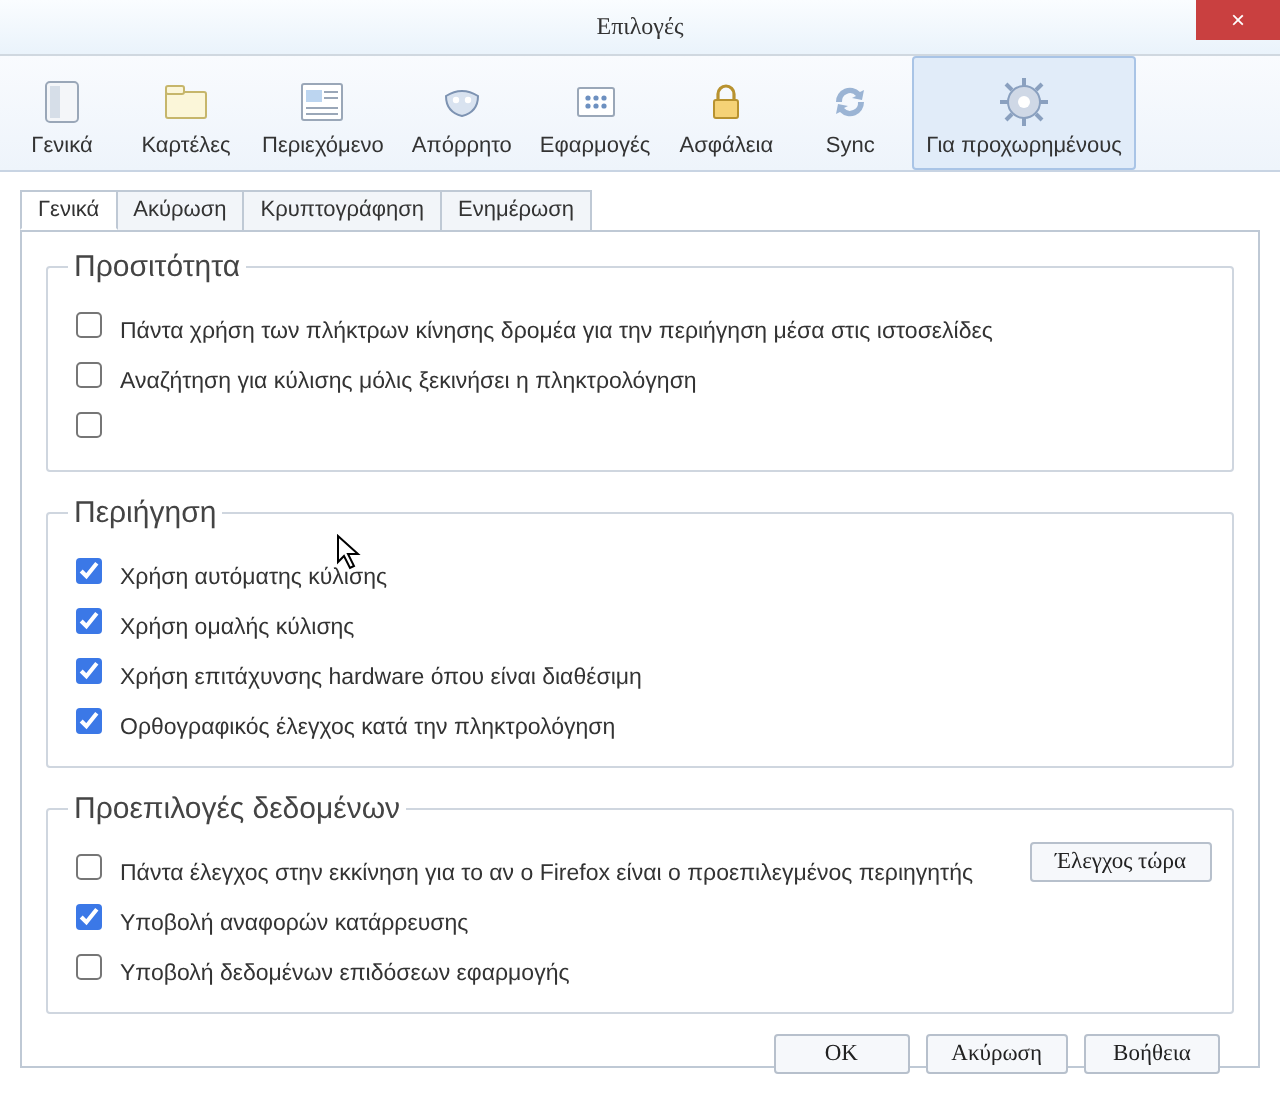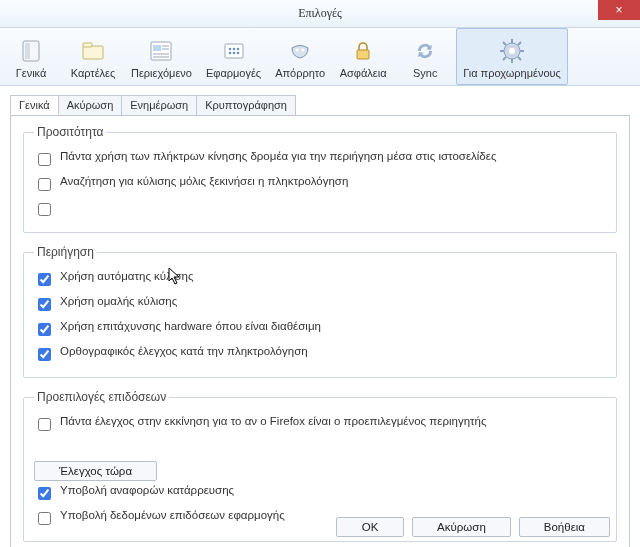--- a/index.html
+++ b/index.html
@@ -96,53 +96,52 @@
     border-top: none;
     padding: 10px 12px 14px 12px;
   }
   fieldset.group {
     border: 1px solid #cfd6df;
     border-radius: 2px;
     margin: 0 0 12px 0;
     padding: 8px 10px 10px 10px;
   }
   fieldset.group legend {
-    font-size: 12px;
+    font-size: 15px;
     color: #444;
     padding: 0 3px;
   }
   .row {
     display: flex;
-    align-items: flex-start;
+    align-items: flex-end;
     gap: 6px;
     padding: 3px 0;
     font-size: 11.5px;
     color: #333;
   }
   .row label { cursor: default; }
   input[type=checkbox] {
     width: 13px; height: 13px;
     accent-color: #3b78e7;
   }
   .sys-row {
     display: flex;
     align-items: flex-start;
     justify-content: space-between;
-    gap: 24px;
-    flex-direction: column;
+    gap: 10px;
   }
   .sys-left { flex: 1; }
   .btn {
     background: #f6f8fb;
     border: 1px solid #b7c0cc;
     border-radius: 2px;
-    padding: 3px 24px;
+    padding: 3px 12px;
     font-size: 11.5px;
     color: #222;
-    font-family: Liberation Sans, sans-serif;
+    font-family: Liberation Serif, serif;
   }
   .footer {
     position: absolute;
     bottom: 10px;
     right: 30px;
     display: flex;
     gap: 8px;
   }
   .footer .btn { min-width: 68px; }
   .cursor {
@@ -186,44 +185,44 @@
       <svg width="26" height="26">
           <rect x="3" y="4" width="20" height="18" rx="1" fill="#fff" stroke="#9aa7b8"></rect>
           <rect x="5" y="7" width="8" height="6" fill="#bcd5f0"></rect>
           <line x1="14" y1="8" x2="21" y2="8" stroke="#9aa7b8"></line>
           <line x1="14" y1="11" x2="21" y2="11" stroke="#9aa7b8"></line>
           <line x1="5" y1="16" x2="21" y2="16" stroke="#9aa7b8"></line>
           <line x1="5" y1="19" x2="21" y2="19" stroke="#9aa7b8"></line>
         </svg>
     </span>
     <span>Περιεχόμενο</span>
+  </div>
+  <div class="tbtn">
+    <span class="ticon">
+      <svg width="26" height="26">
+          <path d="M5 10 Q13 5 21 10 Q21 18 13 20 Q5 18 5 10 Z" fill="#d9e3f0" stroke="#7d93b2"></path>
+          <circle cx="10" cy="12" r="1.6" fill="#fff"></circle>
+          <circle cx="16" cy="12" r="1.6" fill="#fff"></circle>
+        </svg>
+    </span>
+    <span>Απόρρητο</span>
   </div>
   <div class="tbtn">
     <span class="ticon">
       <svg width="26" height="26">
           <rect x="4" y="6" width="18" height="14" rx="1" fill="#fff" stroke="#9aa7b8"></rect>
           <circle cx="9" cy="11" r="1.3" fill="#6d90c0"></circle>
           <circle cx="13" cy="11" r="1.3" fill="#6d90c0"></circle>
           <circle cx="17" cy="11" r="1.3" fill="#6d90c0"></circle>
           <circle cx="9" cy="15" r="1.3" fill="#6d90c0"></circle>
           <circle cx="13" cy="15" r="1.3" fill="#6d90c0"></circle>
           <circle cx="17" cy="15" r="1.3" fill="#6d90c0"></circle>
         </svg>
     </span>
     <span>Εφαρμογές</span>
-  </div>
-  <div class="tbtn">
-    <span class="ticon">
-      <svg width="26" height="26">
-          <path d="M5 10 Q13 5 21 10 Q21 18 13 20 Q5 18 5 10 Z" fill="#d9e3f0" stroke="#7d93b2"></path>
-          <circle cx="10" cy="12" r="1.6" fill="#fff"></circle>
-          <circle cx="16" cy="12" r="1.6" fill="#fff"></circle>
-        </svg>
-    </span>
-    <span>Απόρρητο</span>
   </div>
   <div class="tbtn">
     <span class="ticon">
       <svg width="26" height="26">
           <rect x="7" y="12" width="12" height="9" rx="1" fill="#f5d276" stroke="#b8922f"></rect>
           <path d="M9 12 V9 a4 4 0 0 1 8 0 V12" fill="none" stroke="#b8922f" stroke-width="1.6"></path>
         </svg>
     </span>
     <span>Ασφάλεια</span>
   </div>
@@ -254,22 +253,22 @@
         </svg>
     </span>
     <span>Για προχωρημένους</span>
   </div>
 </div>
 
 <div class="content">
   <div class="subtabs">
     <div class="subtab active"><span>Γενικά</span></div>
     <div class="subtab"><span>Ακύρωση</span></div>
+    <div class="subtab"><span>Κρυπτογράφηση</span></div>
     <div class="subtab"><span>Ενημέρωση</span></div>
-    <div class="subtab"><span>Κρυπτογράφηση</span></div>
   </div>
 
   <div class="panel">
 
     <fieldset class="group">
       <legend>Προσιτότητα</legend>
       <div class="row">
         <input type="checkbox" style="">
         <label>Πάντα χρήση των πλήκτρων κίνησης δρομέα για την περιήγηση μέσα στις ιστοσελίδες</label>
       </div>
@@ -296,21 +295,21 @@
         <input type="checkbox" checked="" style="">
         <label>Χρήση επιτάχυνσης hardware όπου είναι διαθέσιμη</label>
       </div>
       <div class="row">
         <input type="checkbox" checked="" style="">
         <label>Ορθογραφικός έλεγχος κατά την πληκτρολόγηση</label>
       </div>
     </fieldset>
 
     <fieldset class="group">
-      <legend>Προεπιλογές επιδόσεων</legend>
+      <legend>Προεπιλογές δεδομένων</legend>
       <div class="sys-row">
         <div class="sys-left">
           <div class="row">
             <input type="checkbox" style="">
             <label>Πάντα έλεγχος στην εκκίνηση για το αν ο Firefox είναι ο προεπιλεγμένος περιηγητής</label>
           </div>
         </div>
         <button class="btn"><span>Έλεγχος τώρα</span></button>
       </div>
       <div class="row">

